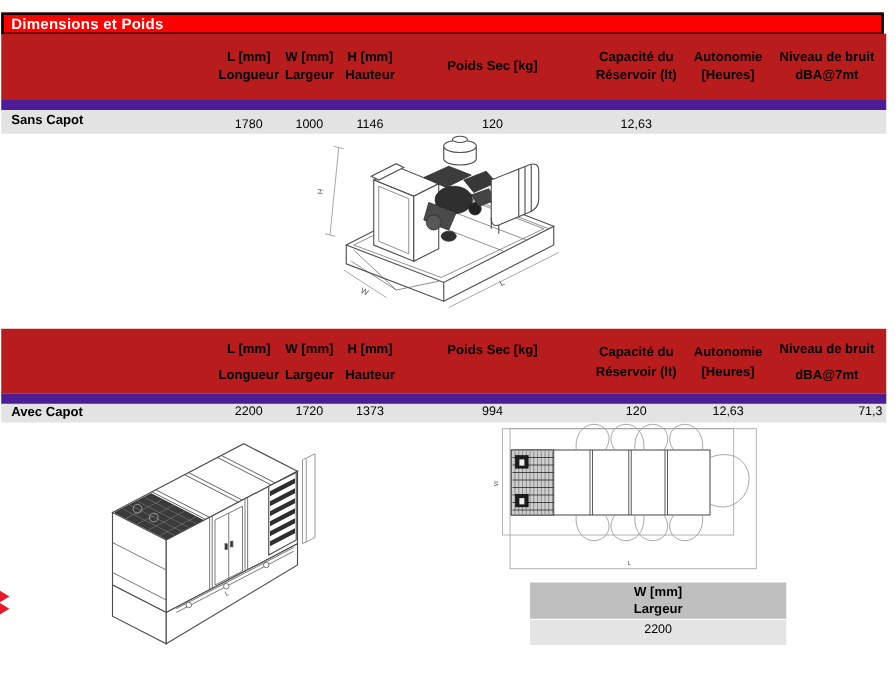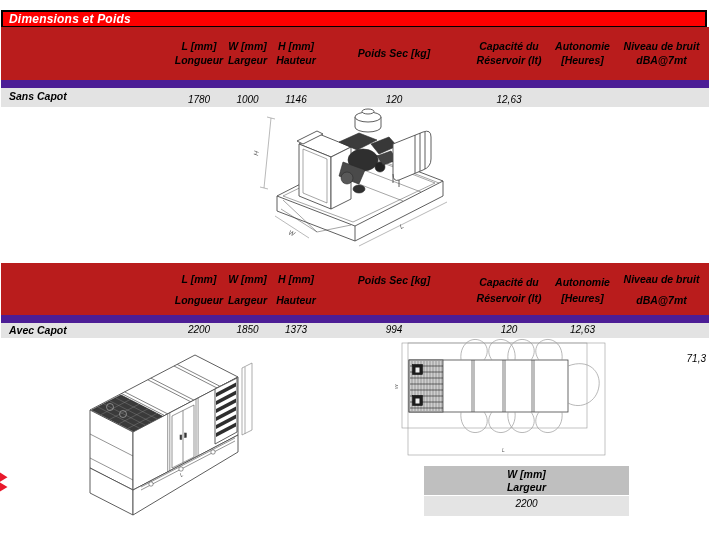--- a/index.html
+++ b/index.html
@@ -1,17 +1,17 @@
 <!DOCTYPE html>
 <html><head>
 <meta charset="utf-8">
 <style>
   html,body{margin:0;padding:0;background:#fff;}
   .page{position:relative;width:716px;height:560px;background:#ffffff;overflow:hidden;
-        font-family:"Liberation Sans",sans-serif;color:#000;font-style:italic;}
+        font-family:"Liberation Sans",sans-serif;color:#000;}
 
   
   .title-bar{position:absolute;left:1px;top:10px;width:702px;height:14px;
              background:#fe0000;border:2px solid #000;display:flex;align-items:center;}
   .title-bar span{color:#fff;font-weight:bold;font-size:12px;padding-left:6px;letter-spacing:.2px;}
 
   
   .thead,.trow{position:absolute;left:1px;width:708px;display:grid;
                grid-template-columns:173px 50px 47px 50px 146px 84px 63px 95px;}
   .thead{background:#b91c1c;}
@@ -24,21 +24,21 @@
   .t2h .th-cap,.t2h .th-auto{gap:3px;}
   .t2h .th-poids{justify-content:flex-start;padding-top:11px;}
   .t1r{top:80px;height:19px;}
   .t2r{top:315px;height:15px;}
   .td{font-size:10px;text-align:center;}
   .t1r .td{padding-top:6px;}
   .t2r .td{padding-top:1px;}
   .row-label{font-weight:bold;font-size:10.5px;text-align:left;padding-left:8px;}
   .t1r .row-label{padding-top:2px;}
   .t1r .c-top{padding-top:1px;}
-  .t2r .c-right{text-align:right;padding-right:3px;margin-top:29px;}
+  .t2r .c-right{text-align:right;padding-right:3px;}
 
   
   .draw{position:absolute;}
   .d1{left:247px;top:104px;}
   .d2{left:55px;top:337px;}
   .d3{left:395px;top:338px;}
 
   
   .doors-label{position:absolute;left:328px;top:476px;font-weight:bold;font-size:10.5px;
                line-height:14px;}
@@ -184,21 +184,21 @@
     </div>
     <div class="th">
       <span>Niveau de bruit</span>
       <span>dBA@7mt</span>
     </div>
   </div>
 
   <div class="trow t2r">
     <div class="td row-label">Avec Capot</div>
     <div class="td">2200</div>
-    <div class="td">1850</div>
+    <div class="td">1720</div>
     <div class="td">1373</div>
     <div class="td">994</div>
     <div class="td">120</div>
     <div class="td">12,63</div>
     <div class="td c-right">71,3</div>
   </div>
 
   <svg class="draw d2" width="240" height="185" viewBox="0 0 240 185">
     <g fill="#ffffff" stroke="#4d4d4d" stroke-width="0.9">
       <polygon points="35,73 140,18 183,40 78,95"></polygon>

